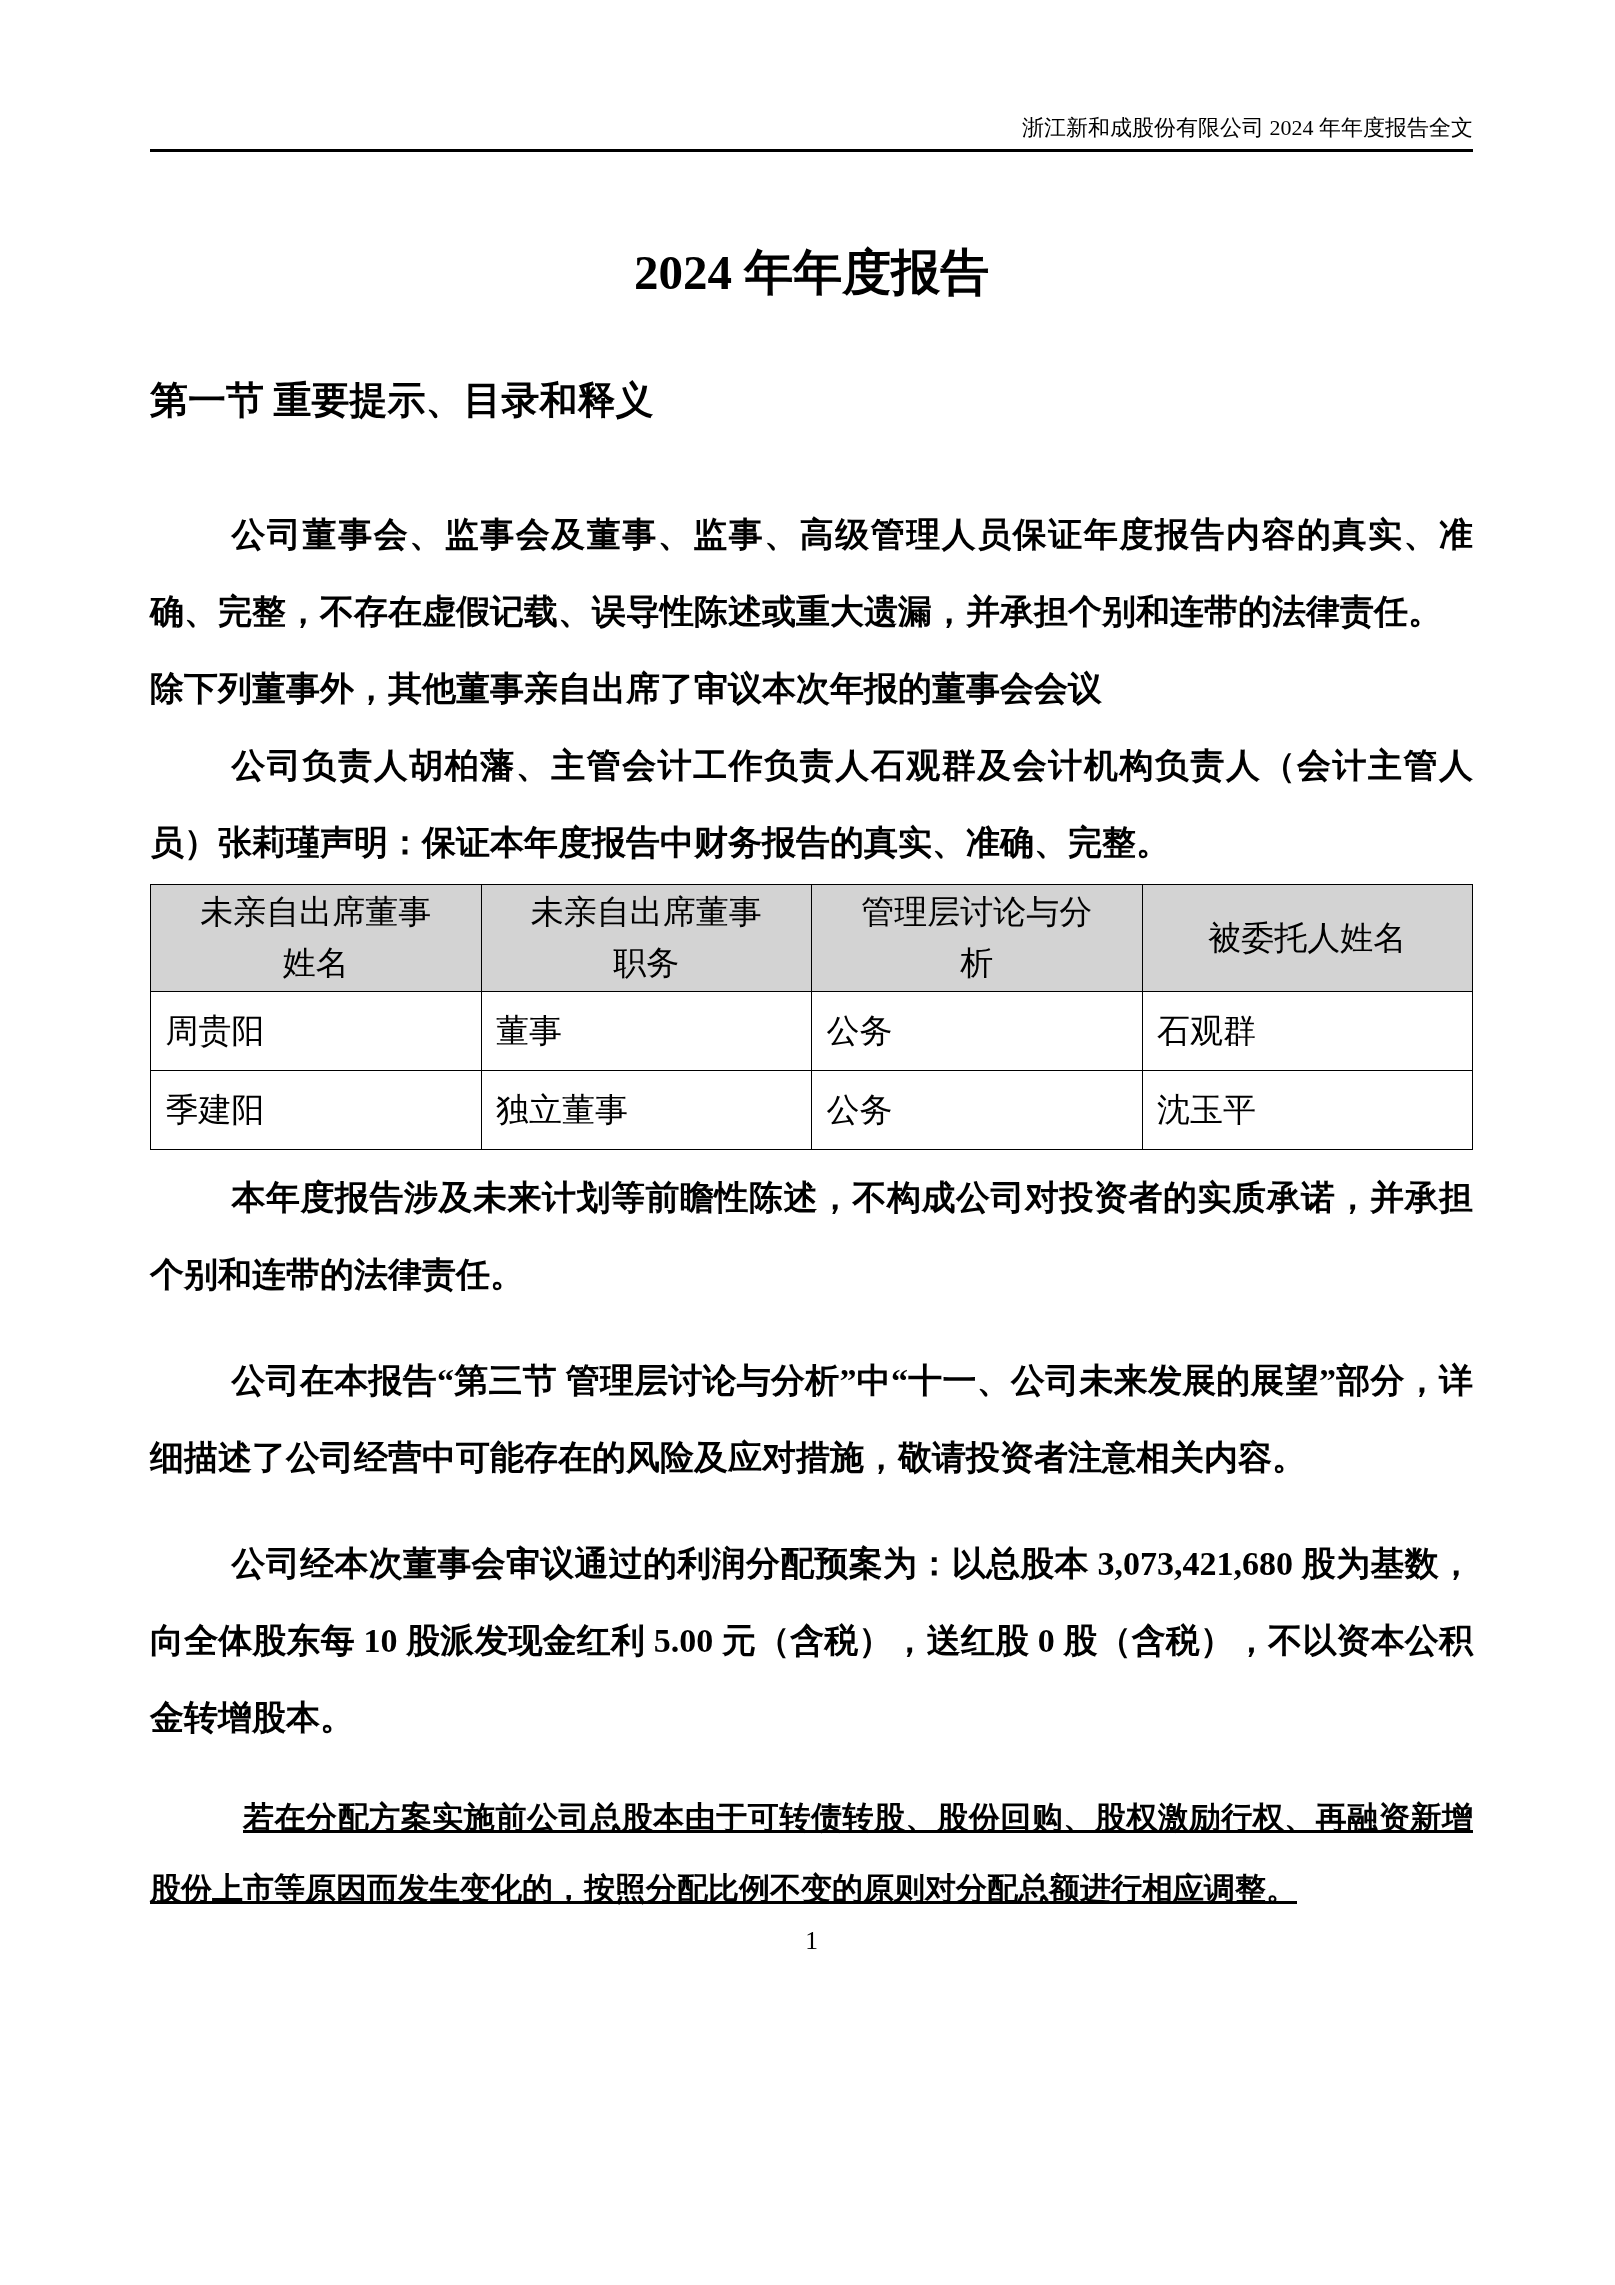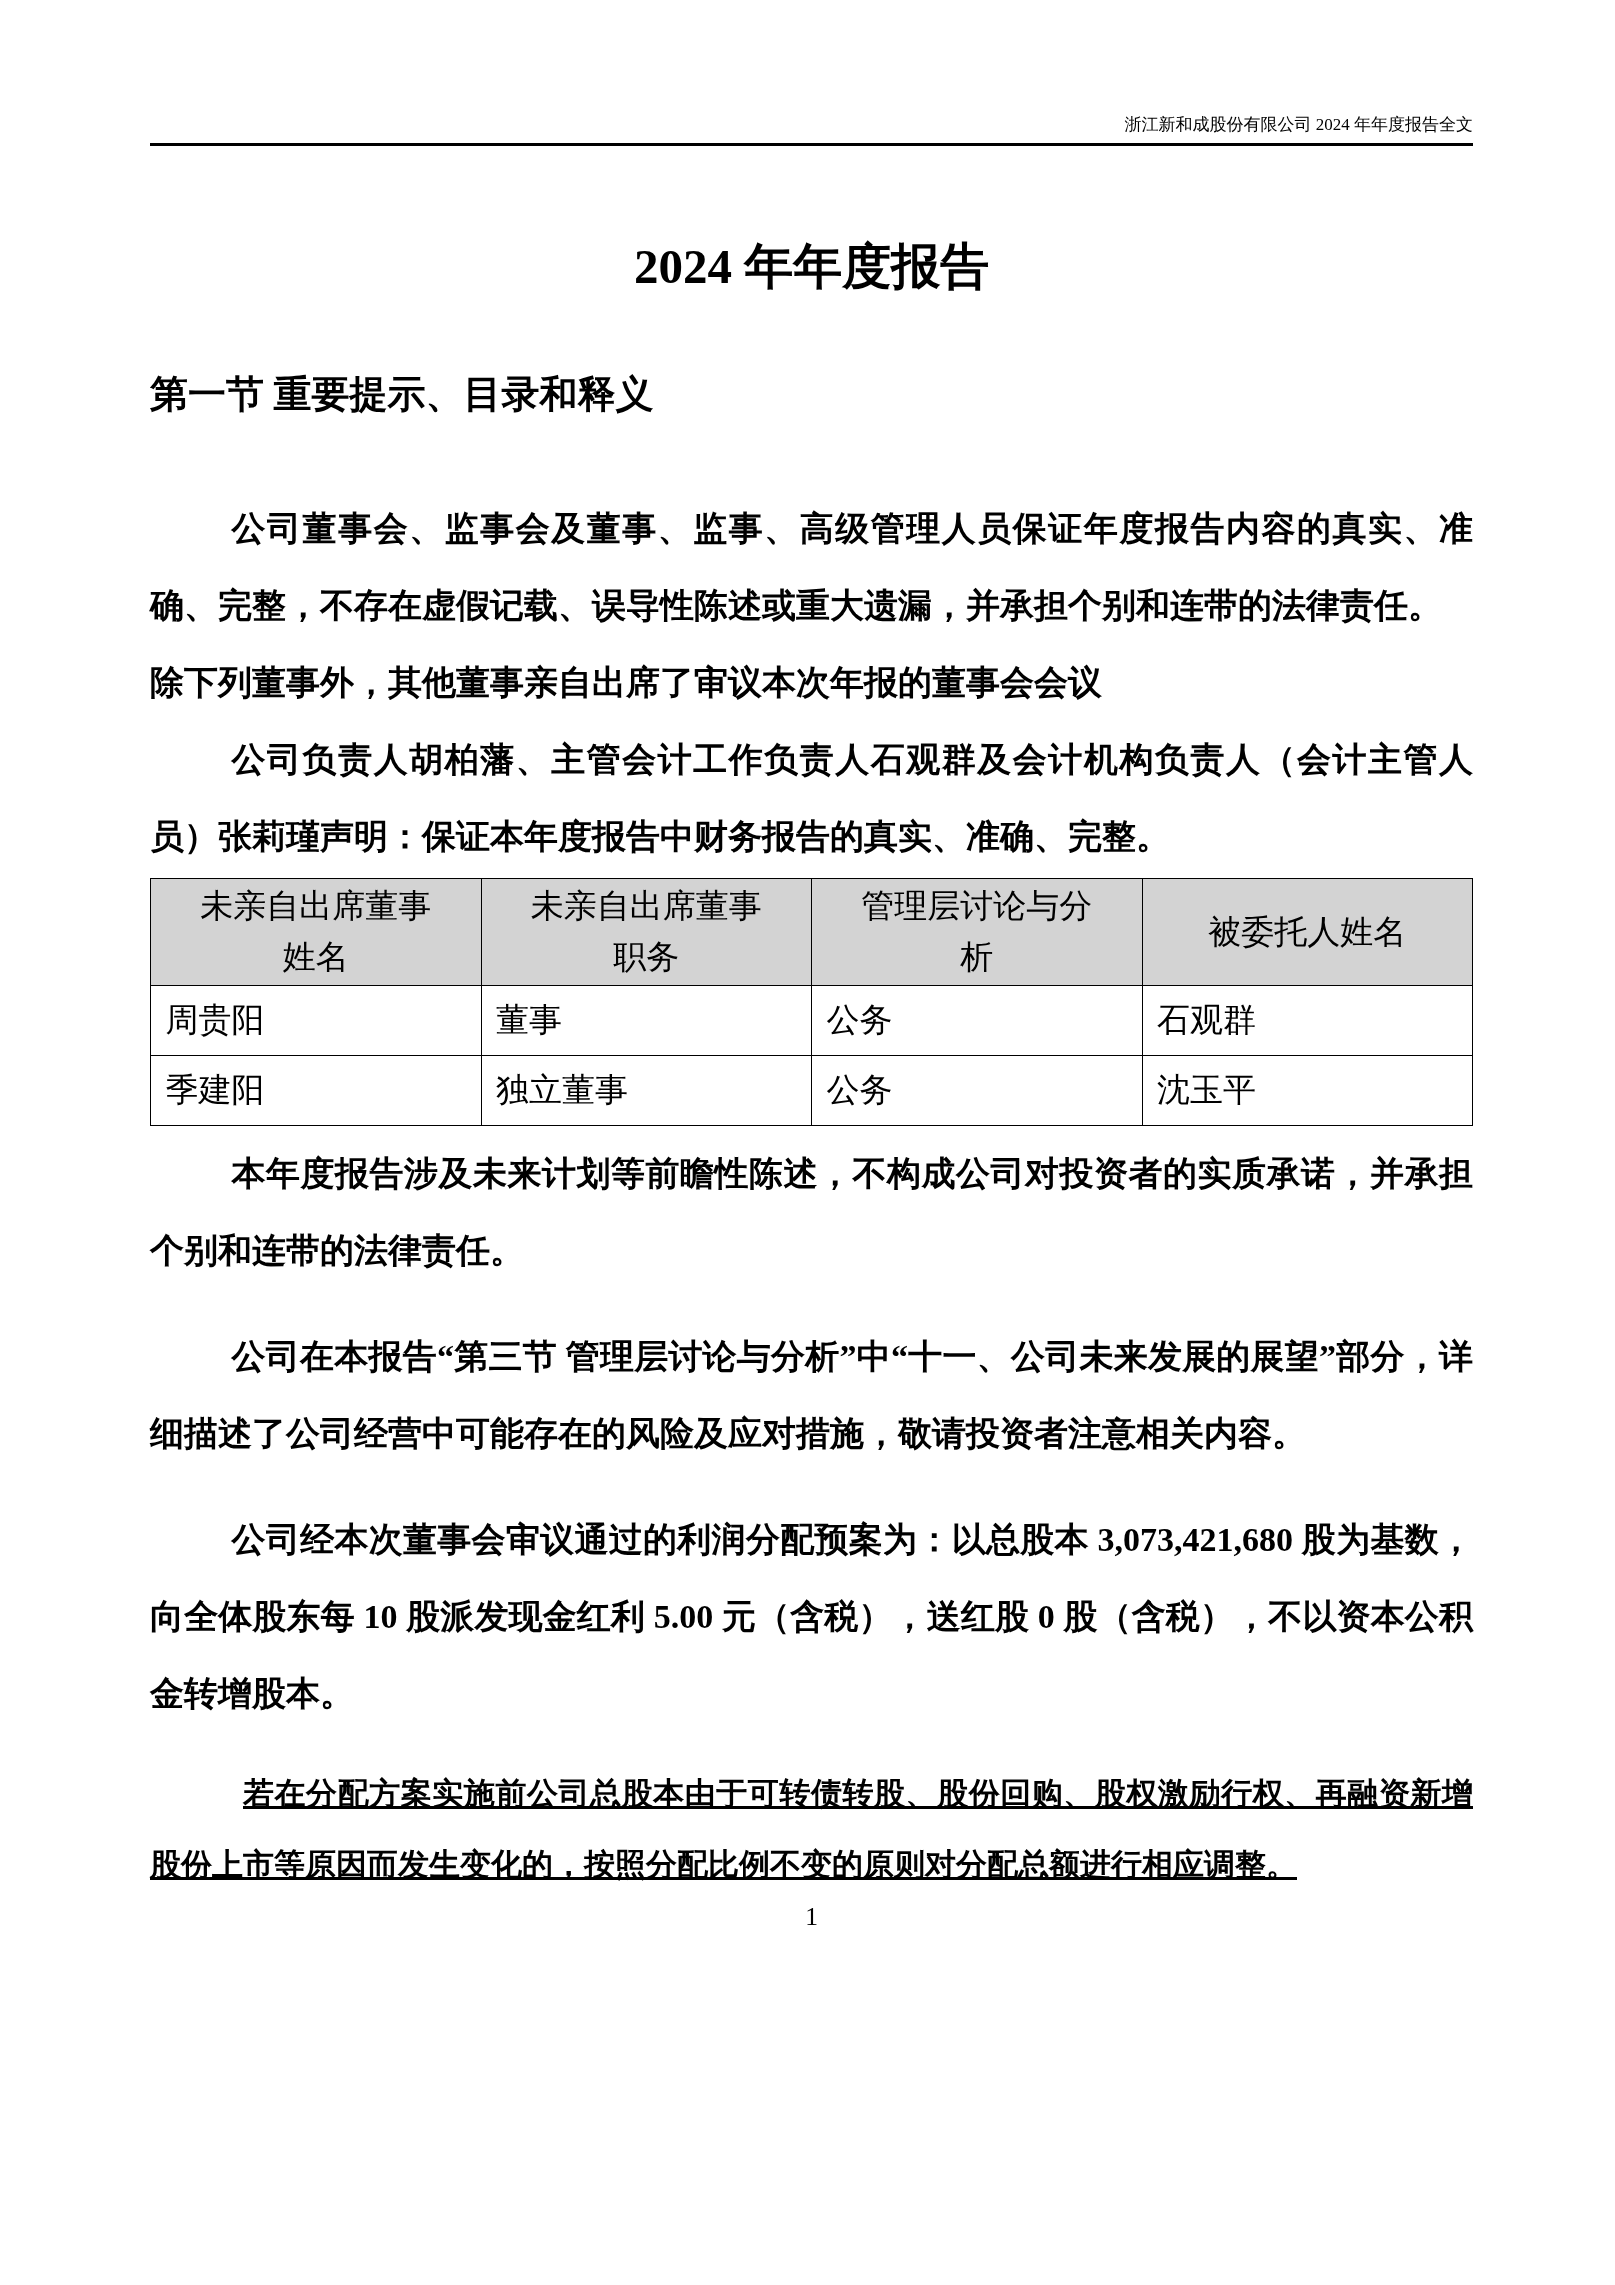--- a/index.html
+++ b/index.html
@@ -14,21 +14,21 @@
     background: #ffffff;
     box-sizing: border-box;
     padding: 0 143px 0 150px;
     overflow: hidden;
     color: #000000;
     font-family: "Liberation Serif", "DejaVu Serif", serif;
   }
   .header {
     padding-top: 115px;
     text-align: right;
-    font-size: 17px;
+    font-size: 22px;
     line-height: 1.2;
   }
   .header-rule {
     height: 0;
     border-top: 3.6px solid #000000;
     margin-top: 7.3px;
   }
   .doc-title {
     margin: 93px 0 0 0;
     font-size: 49px;
@@ -85,21 +85,21 @@
   }
   table.directors-table th {
     background: #d3d3d3;
     height: 107px;
     text-align: center;
     vertical-align: middle;
     padding: 0 35px;
     line-height: 1.55;
   }
   table.directors-table td {
-    height: 70px;
+    height: 79px;
     text-align: left;
     vertical-align: middle;
     padding: 0 0 0 14.5px;
   }
   .page-number {
     margin-top: 1.8px;
     text-align: center;
     font-size: 25.5px;
     line-height: 1.2;
   }

